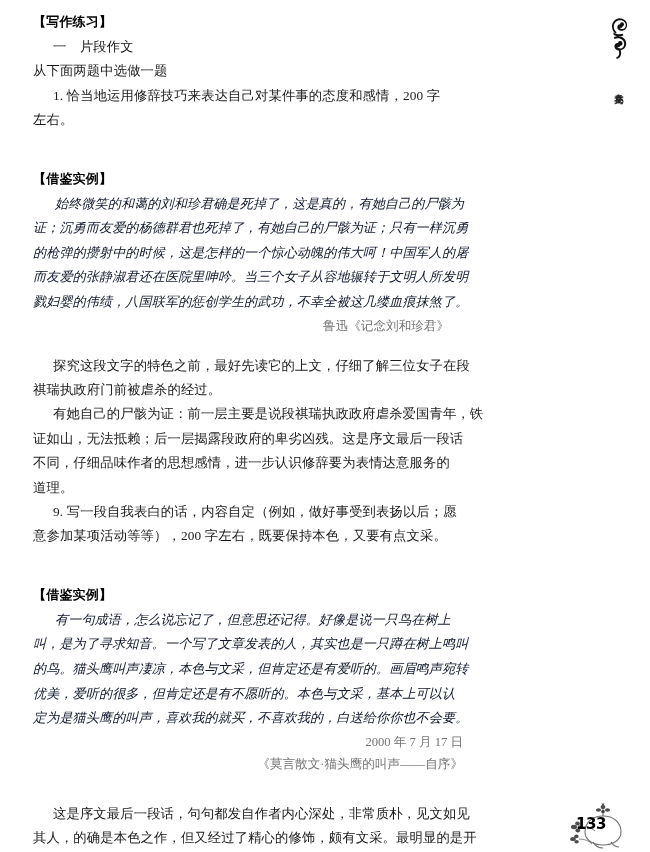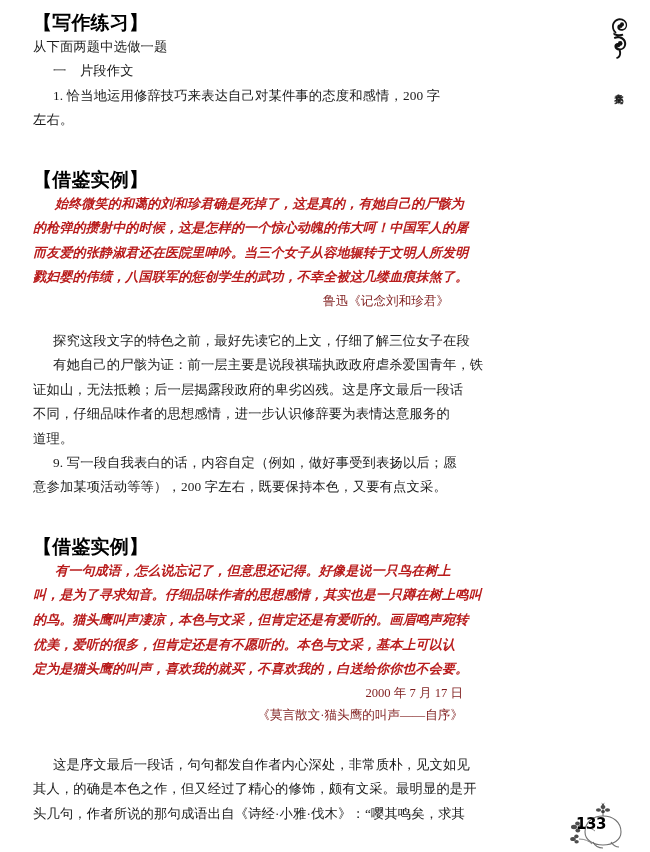--- a/index.html
+++ b/index.html
@@ -85,21 +85,21 @@
   .content {
     position: absolute;
     left: 33px;
     top: 12px;
     width: 462px;
   }
 
   .section-heading {
     font-family: "DejaVu Sans", "Liberation Sans", sans-serif;
     font-weight: bold;
-    font-size: 19px;
+    font-size: 13px;
     line-height: 20px;
     color: #000000;
     letter-spacing: 0.2px;
     margin: 0 0 3px 0;
   }
 
   .body-line {
     font-family: "Liberation Serif", "DejaVu Serif", serif;
     font-size: 13.3px;
     line-height: 24.4px;
@@ -109,33 +109,32 @@
     white-space: nowrap;
   }
   .body-line.indent-1 { padding-left: 20px; }
 
   
   .quote-line {
     font-family: "DejaVu Serif", "Liberation Serif", serif;
     font-style: italic;
     font-size: 13.1px;
     line-height: 24.6px;
-    color: #b91c1c;
+    color: #0f172a;
     letter-spacing: 0.1px;
     margin: 0;
     white-space: nowrap;
-    font-weight: bold;
   }
   .quote-line.indent-1 { padding-left: 22px; }
 
   .attrib-line {
     font-family: "Liberation Serif", "DejaVu Serif", serif;
     font-size: 12.6px;
     line-height: 22px;
-    color: #7f1d1d;
+    color: #737373;
     margin: 0;
     text-align: right;
     padding-right: 32px;
     white-space: nowrap;
   }
   .attrib-line.pull-left { padding-right: 46px; }
   .gap-md  { height: 17px; }
   .gap-lg  { height: 27px; }
   .gap-xl  { height: 36px; }
 </style>
@@ -192,59 +191,61 @@
       </g>
     </svg>
     <div class="page-number">133</div>
   </div>
 
   <div class="content">
 
     <div>
       <h2 class="section-heading">【写作练习】</h2>
 
+      <p class="body-line indent-1">一　片段作文</p>
       <p class="body-line">从下面两题中选做一题</p>
-      <p class="body-line indent-1">一　片段作文</p>
       <p class="body-line indent-1">1. 恰当地运用修辞技巧来表达自己对某件事的态度和感情，200 字</p>
       <p class="body-line">左右。</p>
     </div>
 
     <div class="gap-xl"></div>
 
     <div>
       <h2 class="section-heading">【借鉴实例】</h2>
 
       <div>
         <p class="quote-line indent-1">始终微笑的和蔼的刘和珍君确是死掉了，这是真的，有她自己的尸骸为</p>
+        <p class="quote-line">证；沉勇而友爱的杨德群君也死掉了，有她自己的尸骸为证；只有一样沉勇</p>
         <p class="quote-line">的枪弹的攒射中的时候，这是怎样的一个惊心动魄的伟大呵！中国军人的屠</p>
         <p class="quote-line">而友爱的张静淑君还在医院里呻吟。当三个女子从容地辗转于文明人所发明</p>
         <p class="quote-line">戮妇婴的伟绩，八国联军的惩创学生的武功，不幸全被这几缕血痕抹煞了。</p>
       </div>
 
       <p class="attrib-line pull-left">鲁迅《记念刘和珍君》</p>
 
       <div class="gap-md"></div>
 
       <p class="body-line indent-1">探究这段文字的特色之前，最好先读它的上文，仔细了解三位女子在段</p>
+      <p class="body-line">祺瑞执政府门前被虐杀的经过。</p>
       <p class="body-line indent-1">有她自己的尸骸为证：前一层主要是说段祺瑞执政政府虐杀爱国青年，铁</p>
       <p class="body-line">证如山，无法抵赖；后一层揭露段政府的卑劣凶残。这是序文最后一段话</p>
       <p class="body-line">不同，仔细品味作者的思想感情，进一步认识修辞要为表情达意服务的</p>
       <p class="body-line">道理。</p>
       <p class="body-line indent-1">9. 写一段自我表白的话，内容自定（例如，做好事受到表扬以后；愿</p>
       <p class="body-line">意参加某项活动等等），200 字左右，既要保持本色，又要有点文采。</p>
     </div>
 
     <div class="gap-xl"></div>
 
     <div>
       <h2 class="section-heading">【借鉴实例】</h2>
 
       <div>
         <p class="quote-line indent-1">有一句成语，怎么说忘记了，但意思还记得。好像是说一只鸟在树上</p>
-        <p class="quote-line">叫，是为了寻求知音。仔细品味作者的思想感情，其实也是一只蹲在树上鸣叫</p>
+        <p class="quote-line">叫，是为了寻求知音。一个写了文章发表的人，其实也是一只蹲在树上鸣叫</p>
         <p class="quote-line">的鸟。猫头鹰叫声凄凉，本色与文采，但肯定还是有爱听的。画眉鸣声宛转</p>
         <p class="quote-line">优美，爱听的很多，但肯定还是有不愿听的。本色与文采，基本上可以认</p>
         <p class="quote-line">定为是猫头鹰的叫声，喜欢我的就买，不喜欢我的，白送给你你也不会要。</p>
       </div>
 
       <p class="attrib-line">2000 年 7 月 17 日</p>
       <p class="attrib-line">《莫言散文·猫头鹰的叫声——自序》</p>
 
       <div class="gap-lg"></div>
 

